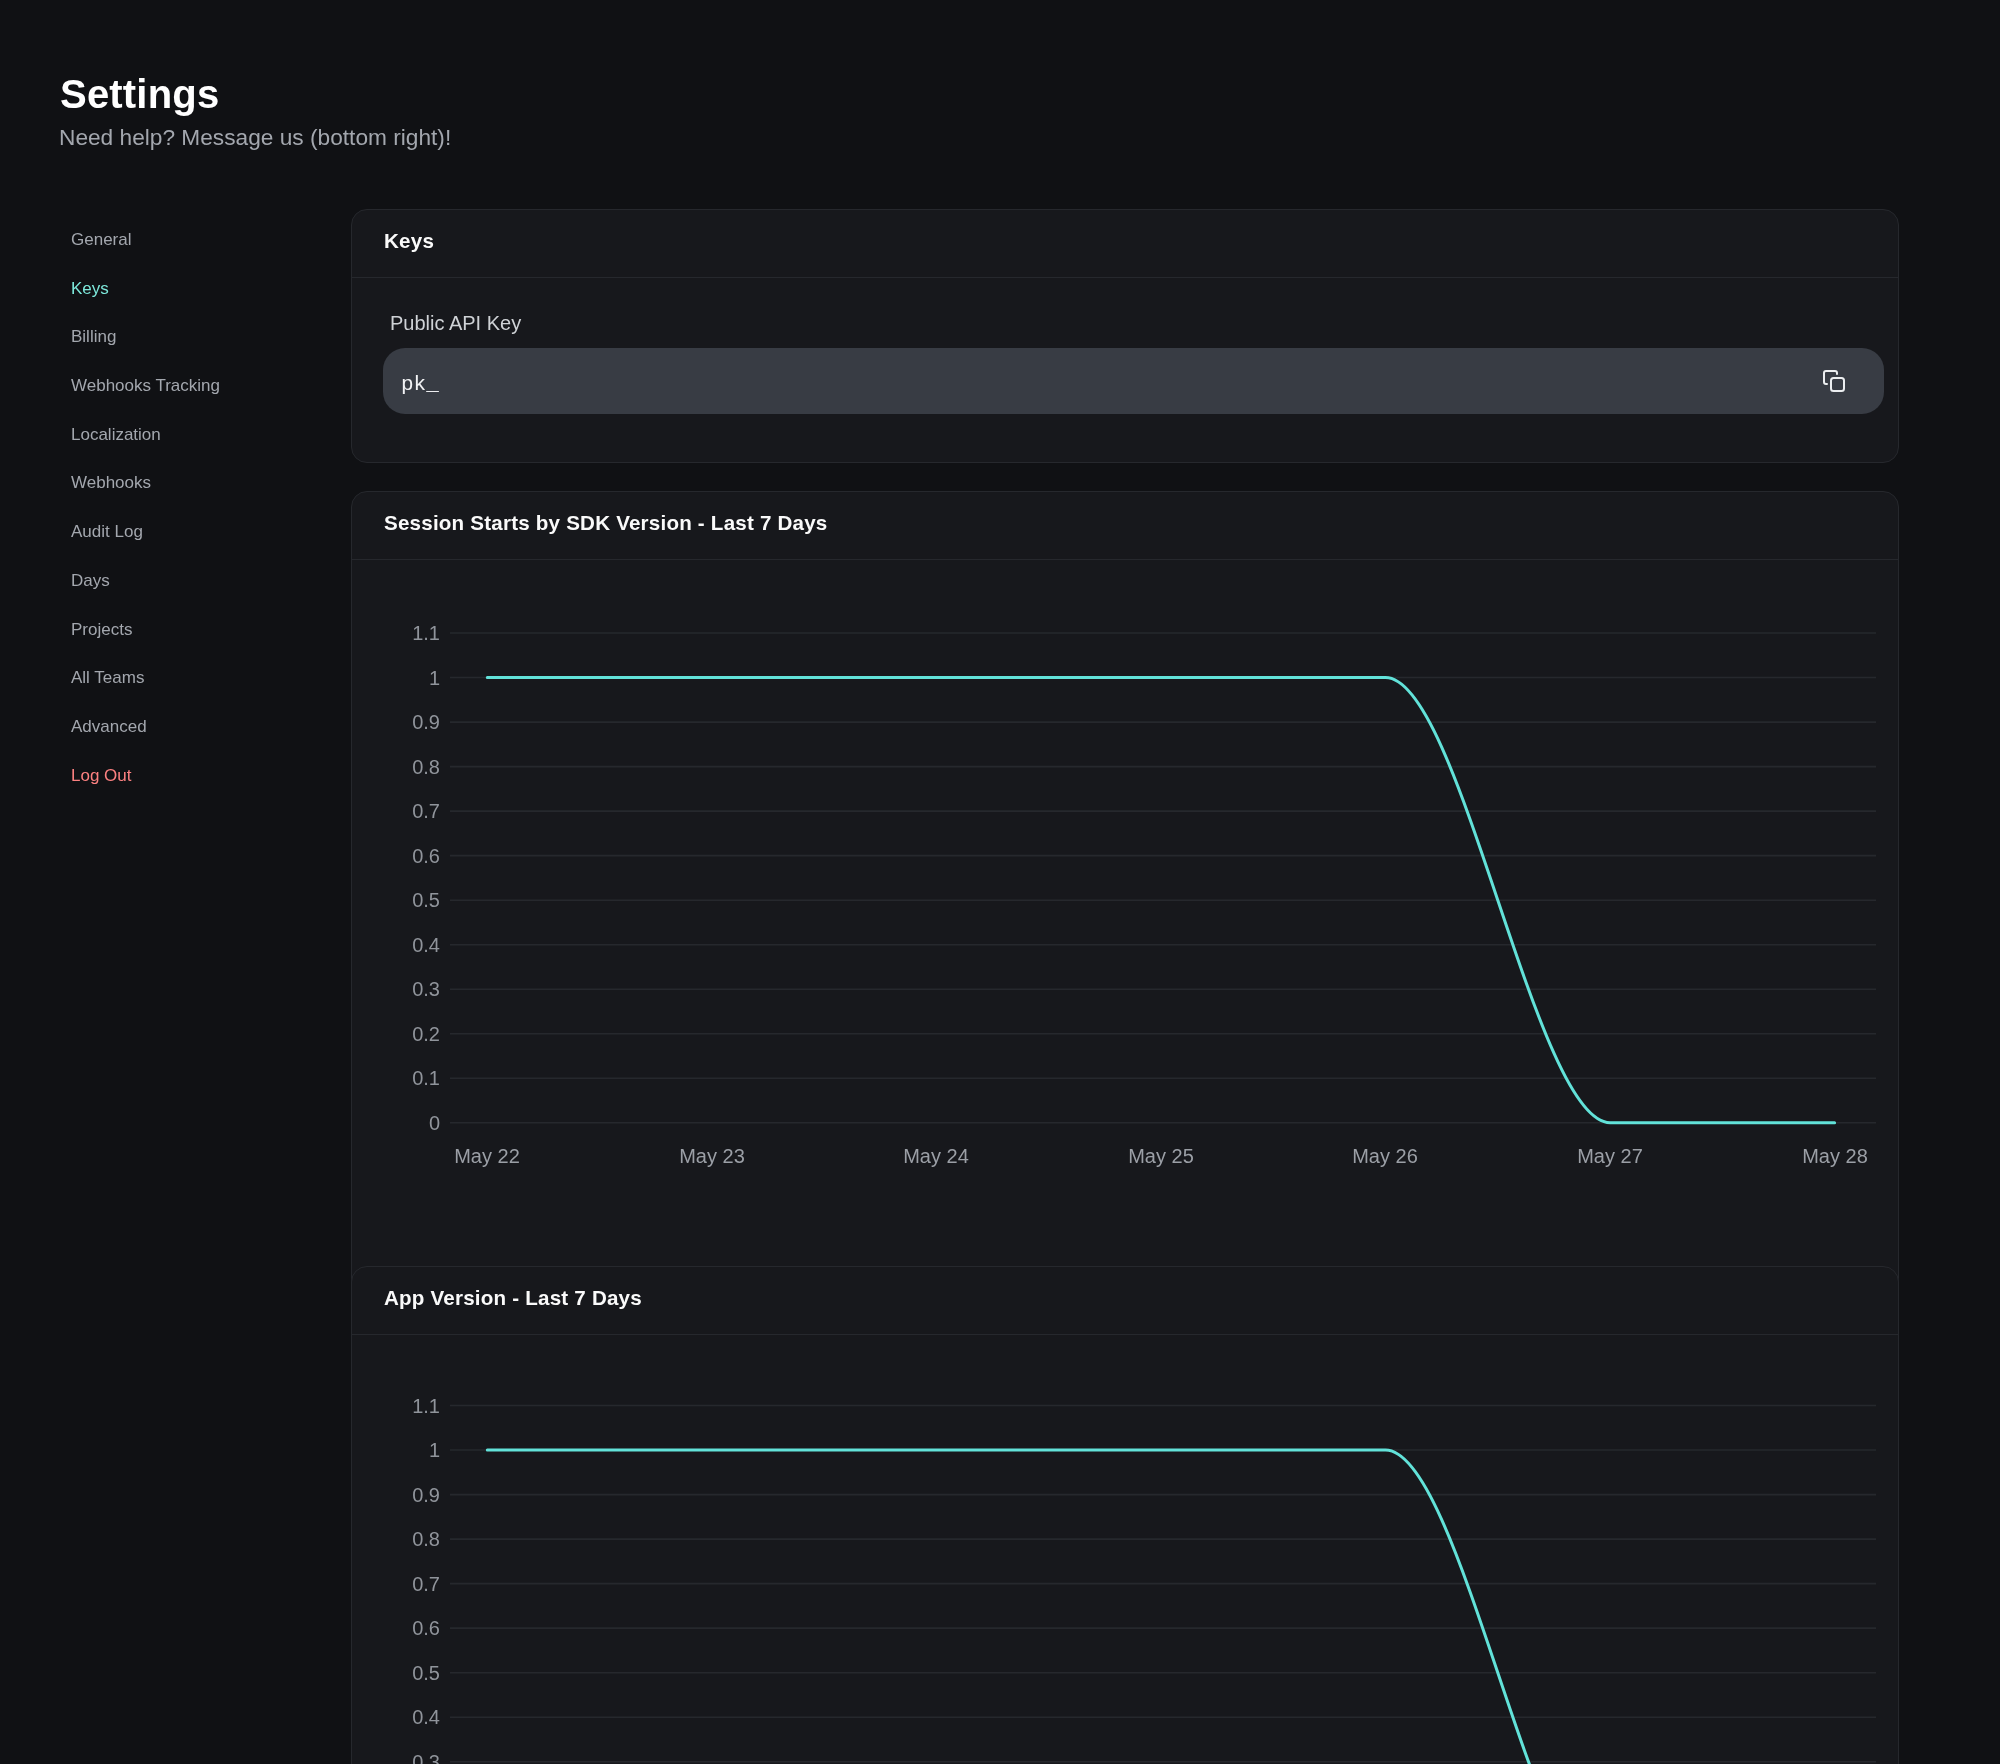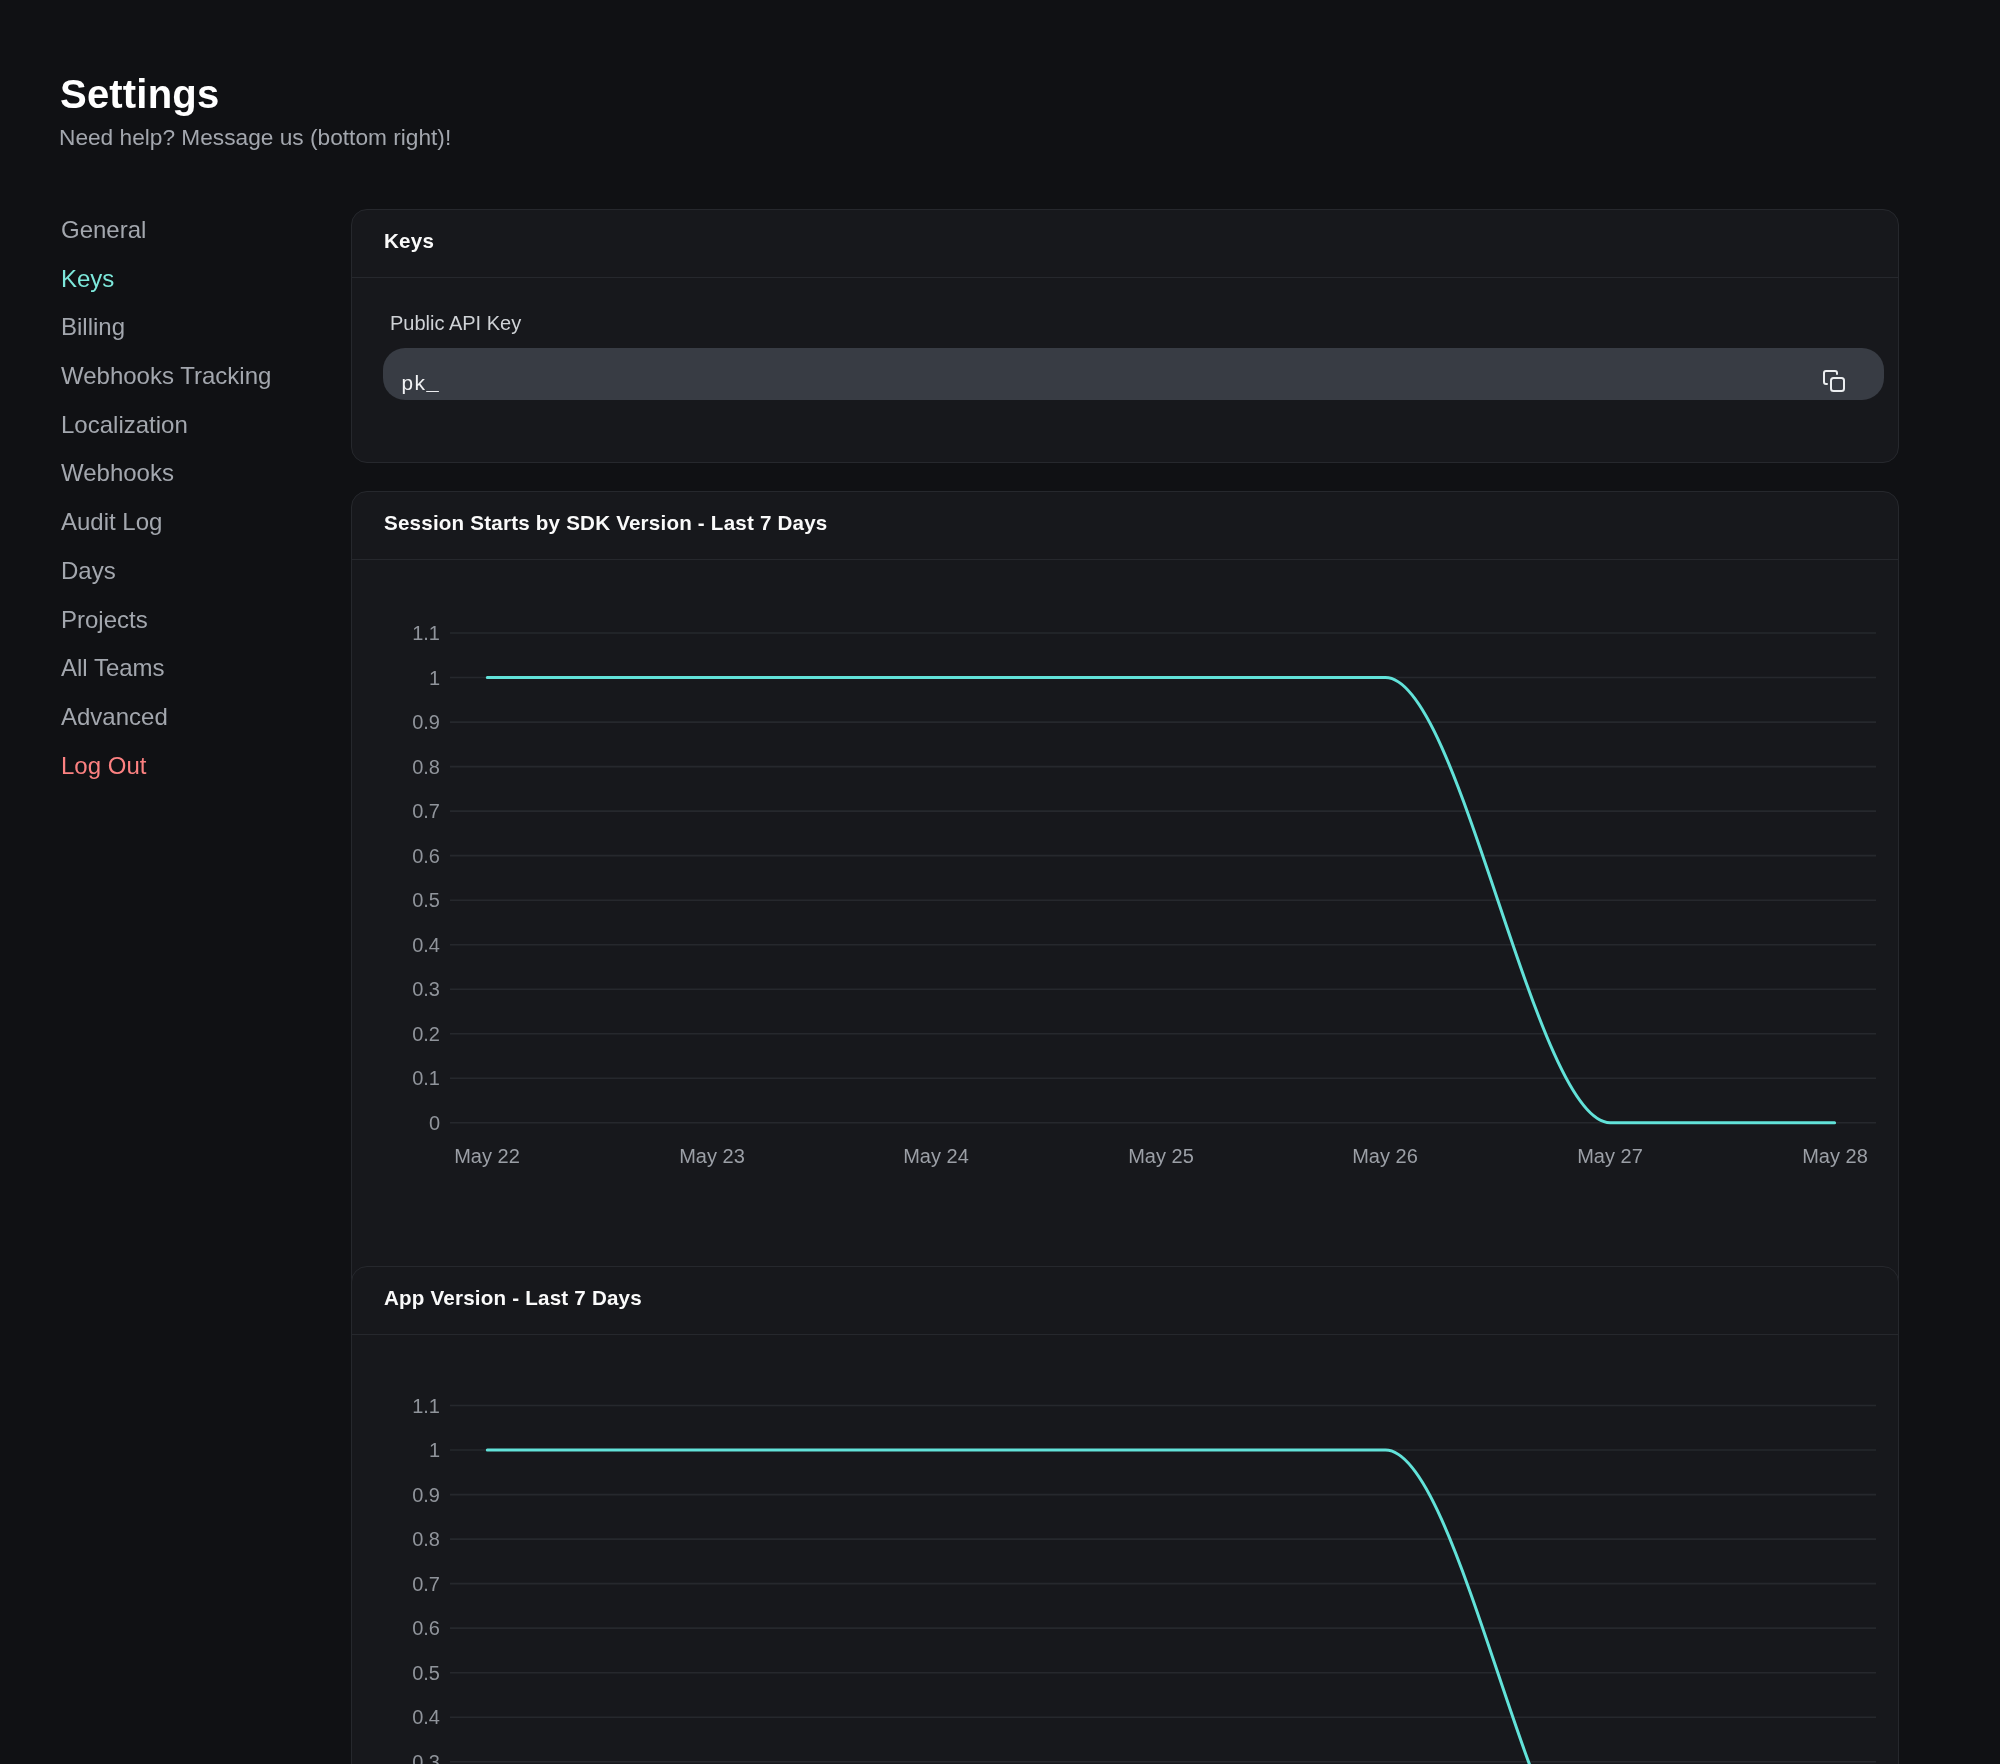--- a/index.html
+++ b/index.html
@@ -6,38 +6,38 @@
   body{
     width:2000px;height:1764px;
     background:#101114;
     font-family:"Liberation Sans", sans-serif;
     position:relative;overflow:hidden;
     -webkit-font-smoothing:antialiased;
   }
   .abs{position:absolute;}
   h1{margin:0;font-size:40px;font-weight:700;color:#ffffff;letter-spacing:0.2px;}
   .subtitle{font-size:22.7px;color:#a3a7ae;}
-  .nav{list-style:none;margin:0;padding:0;font-size:24px;color:#a3a7ae;}
+  .nav{list-style:none;margin:10px;padding:0;font-size:17px;color:#a3a7ae;}
   .nav li{height:48.7px;line-height:28px;}
   .nav .active{color:#7de8db;}
   .nav .logout{color:#fc8181;}
   .card{
     position:absolute;left:351px;width:1548px;
     background:#17181c;border:1px solid #26282d;border-radius:16px;
     box-sizing:border-box;
   }
   .card-h{
     height:67px;line-height:61px;padding-left:32px;
     border-bottom:1px solid #26282d;
     font-size:20.6px;font-weight:700;color:#fafafa;
     letter-spacing:0.2px;
   }
   .label{font-size:20px;color:#cfd2d6;}
   .input{
-    position:absolute;left:31px;top:138px;width:1501px;height:52px;
+    position:absolute;left:31px;top:138px;width:1501px;height:66px;
     background:#383c44;border-radius:22px;box-sizing:border-box;
   }
   .input .pk{
     position:absolute;left:18px;top:4px;height:66px;line-height:66px;
     font-family:"Liberation Mono", monospace;font-size:21px;color:#f2f3f5;
   }
   .input svg{position:absolute;right:38px;top:21px;}
   svg text{font-family:"Liberation Sans", sans-serif;}
 </style>
 </head>

